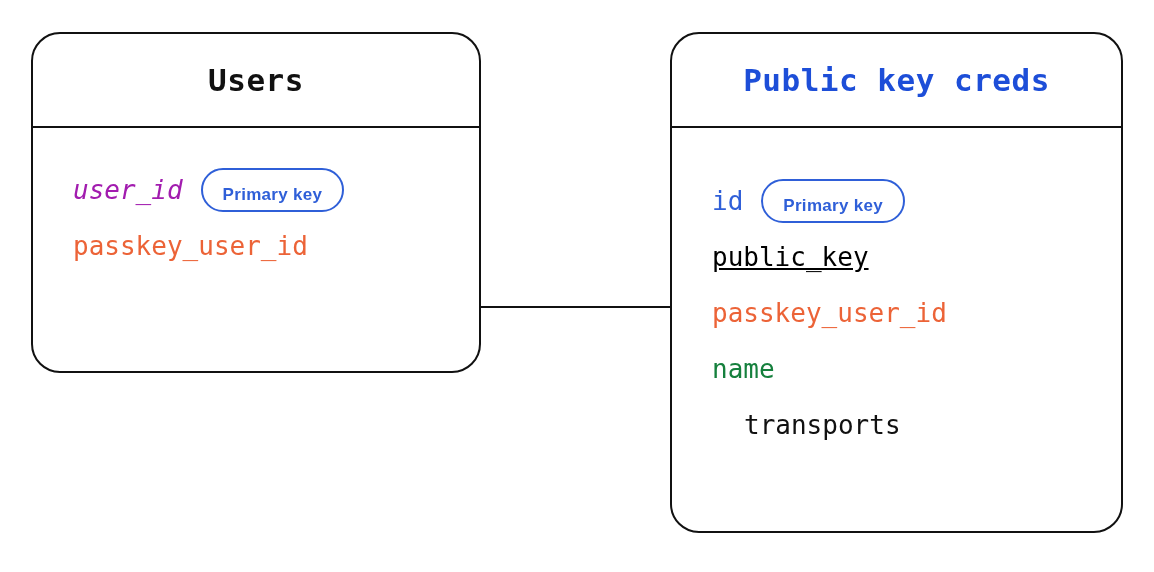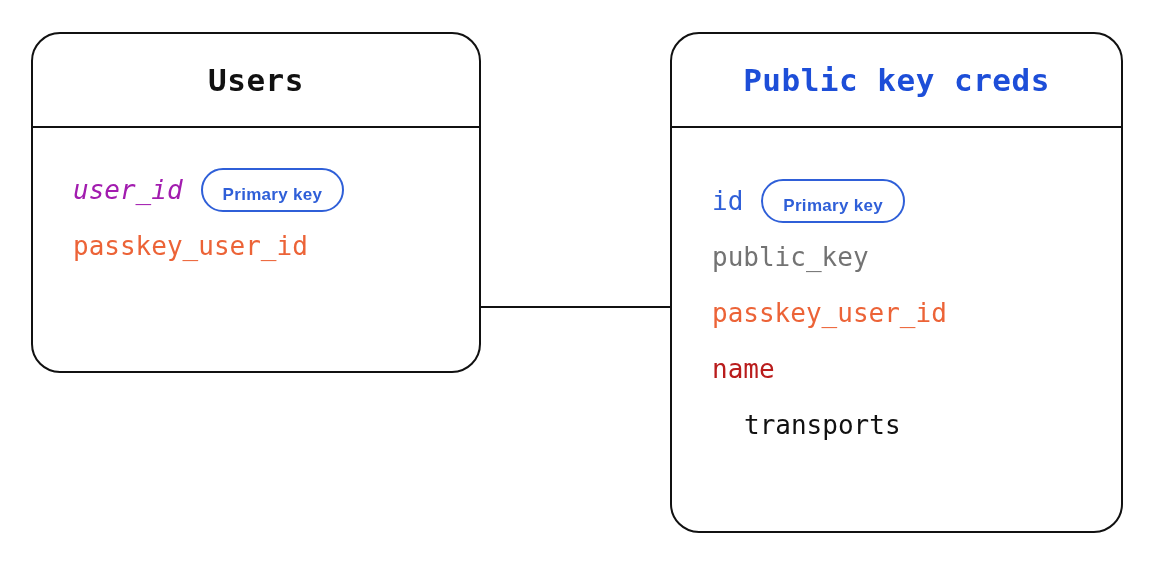--- a/index.html
+++ b/index.html
@@ -124,26 +124,26 @@
     <div class="entity" style="left: 670px; top: 32px; width: 453px; height: 501px; border-color: rgb(17, 17, 17);">
       <div class="entity-header" style="height: 94px; border-bottom-color: rgb(17, 17, 17);">
         <div class="entity-title" style="color: #1d4ed8;">Public key creds</div>
       </div>
       <div class="entity-fields" style="top: 139px;">
         <div class="field-row">
           <span class="field-name pk" style="color: rgb(47, 95, 216);">id</span>
           <span class="badge" style="border-color: rgb(47, 95, 216); color: rgb(47, 95, 216);">Primary key</span>
         </div>
         <div class="field-row">
-          <span class="field-name plain" style="color: #737373;">public_key</span>
+          <span class="field-name plain" style="color: #000000; text-decoration: underline;">public_key</span>
         </div>
         <div class="field-row">
           <span class="field-name fk" style="color: rgb(236, 99, 55);">passkey_user_id</span>
         </div>
         <div class="field-row">
-          <span class="field-name plain" style="color: #b91c1c;">name</span>
+          <span class="field-name plain" style="color: #15803d;">name</span>
         </div>
         <div class="field-row">
           <span class="field-name plain" style="color: rgb(17, 17, 17); margin-left: 32px;">transports</span>
         </div>
       </div>
     </div>
   </div>
 
 </body></html>

